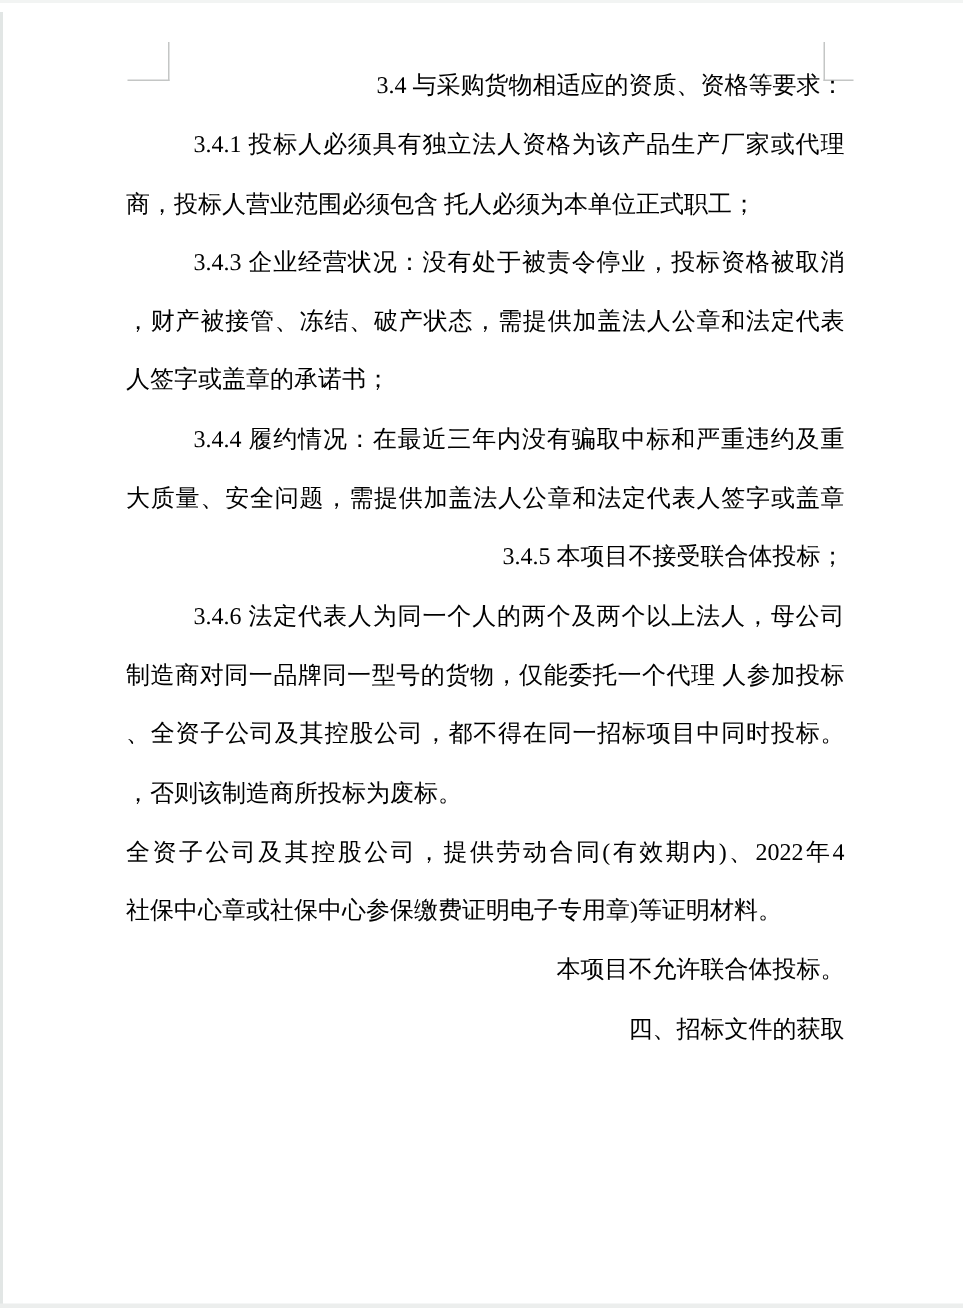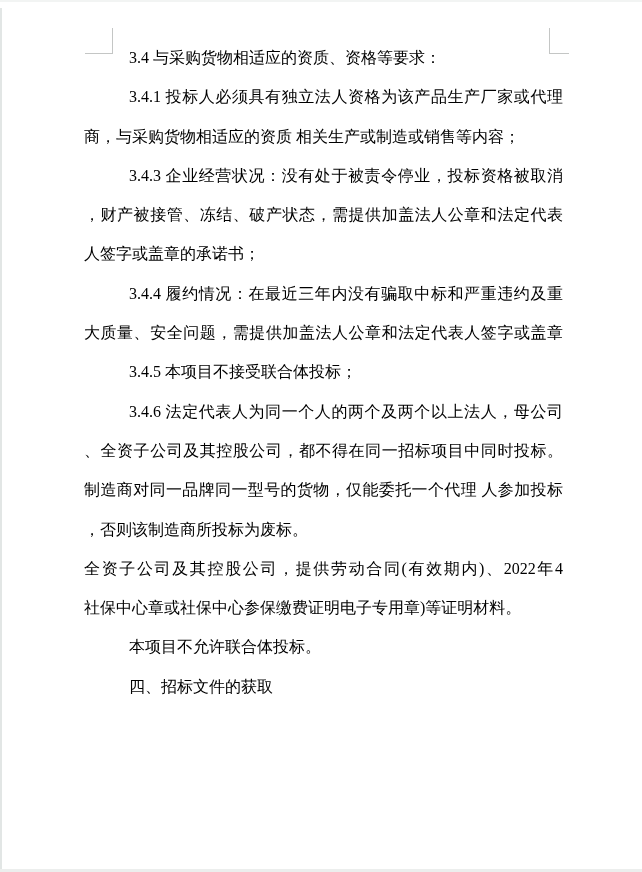--- a/index.html
+++ b/index.html
@@ -32,57 +32,57 @@
     height: 39.3px;
     line-height: 39.3px;
     text-align: left;
     overflow: hidden;
   }
   .line.justify {
     text-align: justify;
     text-align-last: justify;
     text-justify: inter-character;
   }
-  .line.indent { text-indent: 45px; }
+  .line.indent { text-indent: 45px; text-align: right; }
 </style>
 </head>
 <body>
 
 <div>
   <div class="page-edge edge-top"></div>
   <div class="page-edge edge-left"></div>
   <div class="page-edge edge-bottom"></div>
 
   <div class="crop-mark tl"></div>
   <div class="crop-mark tr"></div>
 
   <div class="doc-content" id="doc-content">
       <div>
         <div class="line indent">3.4  与采购货物相适应的资质、资格等要求：</div>
       </div>
       <div>
         <div class="line indent justify">3.4.1 投标人必须具有独立法人资格为该产品生产厂家或代理</div>
-        <div class="line">商，与采购货物相适应的资质 相关生产或制造或销售等内容；</div>
+        <div class="line">商，投标人营业范围必须包含 托人必须为本单位正式职工；</div>
       </div>
       <div>
         <div class="line indent justify">3.4.3 企业经营状况：没有处于被责令停业，投标资格被取消</div>
         <div class="line justify">，财产被接管、冻结、破产状态，需提供加盖法人公章和法定代表</div>
         <div class="line">人签字或盖章的承诺书；</div>
       </div>
       <div>
         <div class="line indent justify">3.4.4 履约情况：在最近三年内没有骗取中标和严重违约及重</div>
         <div class="line justify">大质量、安全问题，需提供加盖法人公章和法定代表人签字或盖章</div>
       </div>
       <div>
         <div class="line indent">3.4.5 本项目不接受联合体投标；</div>
       </div>
       <div>
         <div class="line indent justify">3.4.6 法定代表人为同一个人的两个及两个以上法人，母公司</div>
+        <div class="line justify">制造商对同一品牌同一型号的货物，仅能委托一个代理 人参加投标</div>
         <div class="line justify">、全资子公司及其控股公司，都不得在同一招标项目中同时投标。</div>
-        <div class="line justify">制造商对同一品牌同一型号的货物，仅能委托一个代理 人参加投标</div>
         <div class="line">，否则该制造商所投标为废标。</div>
       </div>
       <div>
         <div class="line justify">全资子公司及其控股公司，提供劳动合同(有效期内)、2022年4</div>
         <div class="line">社保中心章或社保中心参保缴费证明电子专用章)等证明材料。</div>
       </div>
       <div>
         <div class="line indent">本项目不允许联合体投标。</div>
       </div>
       <div>

